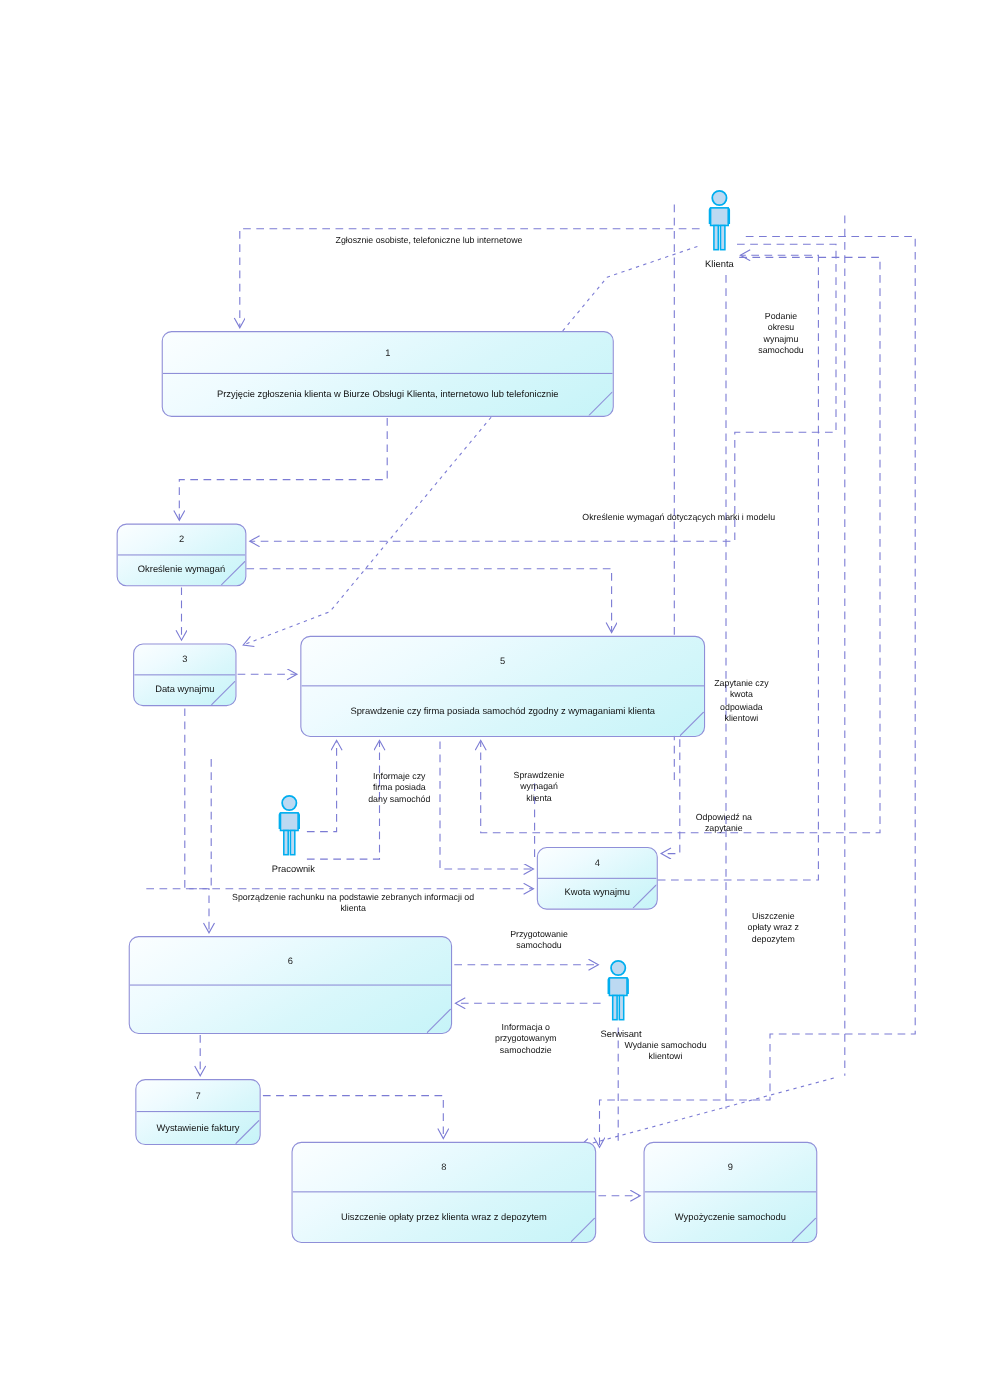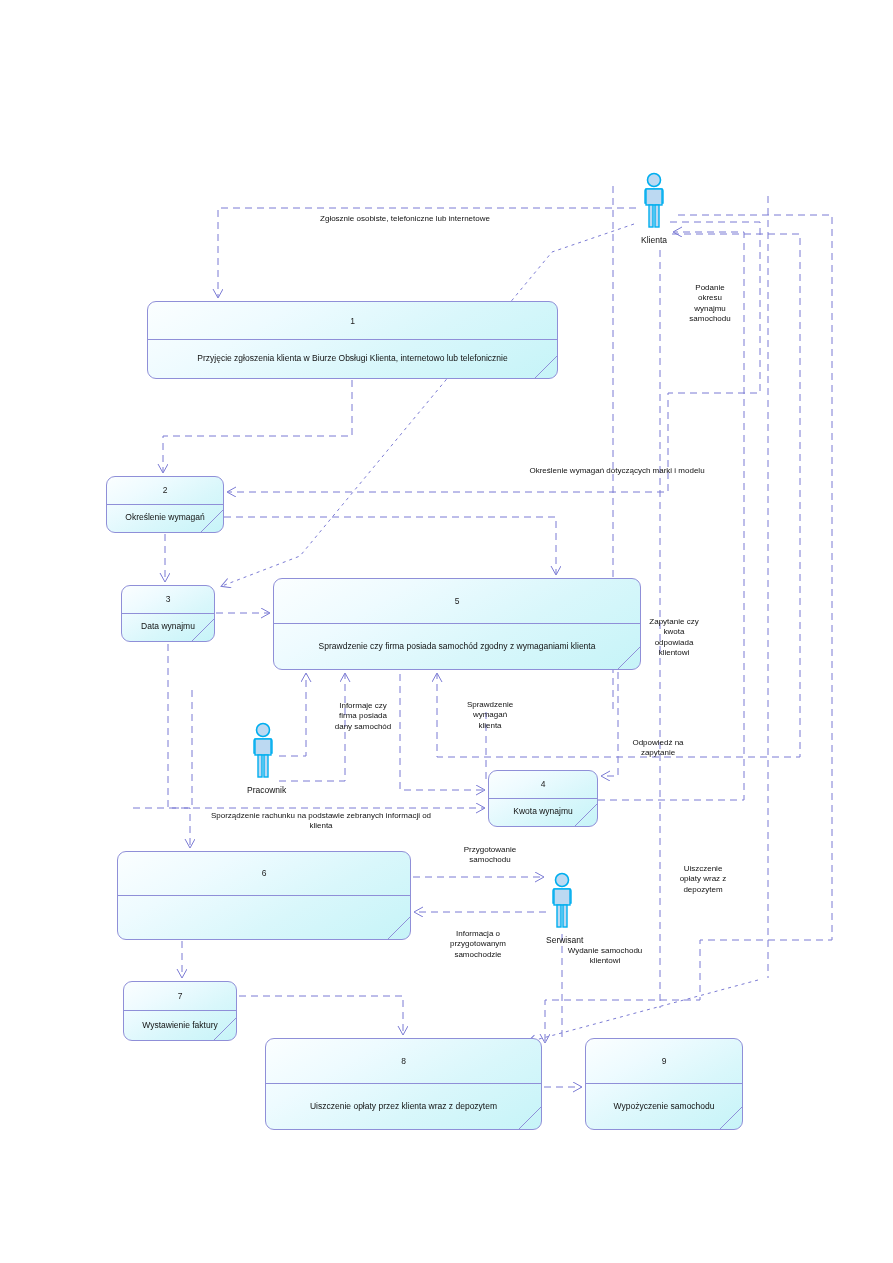--- a/index.html
+++ b/index.html
@@ -169,21 +169,21 @@
         </svg><div class="cap">Pracownik</div></div>
       <div class="actor" style="left: 546px; top: 872px; width: 32px; height: 62px;"><svg viewBox="0 0 32 62" width="32" height="62">
           <circle cx="16" cy="8" r="6.5" fill="#bcd9f2" stroke="#00aeef" stroke-width="1.6"></circle>
           <path d="M9,17 h14 a2,2 0 0 1 2,2 v12 h-3 v-12 h-12 v12 h-3 v-12 a2,2 0 0 1 2,-2 z" fill="#bcd9f2" stroke="#00aeef" stroke-width="1.4"></path>
           <rect x="8" y="17" width="16" height="16" fill="#bcd9f2" stroke="#00aeef" stroke-width="1.4"></rect>
           <rect x="11" y="33" width="4" height="22" fill="#bcd9f2" stroke="#00aeef" stroke-width="1.4"></rect>
           <rect x="17" y="33" width="4" height="22" fill="#bcd9f2" stroke="#00aeef" stroke-width="1.4"></rect>
         </svg><div class="cap">Serwisant</div></div>
     </div>
   <div id="labelHost">
-      <div class="edge-label" style="left: 255px; top: 214px; width: 300px;">Zgłosznie osobiste, telefoniczne lub internetowe</div>
+      <div class="edge-label" style="left: 240px; top: 214px; width: 300px;">Zgłosznie osobiste, telefoniczne lub internetowe</div>
       <div class="edge-label" style="left: 672px; top: 283px; width: 76px;">Podanie
 okresu
 wynajmu
 samochodu</div>
       <div class="edge-label" style="left: 472px; top: 466px; width: 290px;">Określenie wymagań dotyczących marki i modelu</div>
       <div class="edge-label" style="left: 634px; top: 585px; width: 80px; margin-top: 32px;">Zapytanie czy
 kwota
 odpowiada
 klientowi</div>
       <div class="edge-label" style="left: 320px; top: 701px; width: 86px;">Informaje czy
@@ -191,21 +191,21 @@
 dany samochód</div>
       <div class="edge-label" style="left: 450px; top: 700px; width: 80px;">Sprawdzenie
 wymagań
 klienta</div>
       <div class="edge-label" style="left: 613px; top: 738px; width: 90px;">Odpowiedź na
 zapytanie</div>
       <div class="edge-label" style="left: 163px; top: 811px; width: 316px;">Sporządzenie rachunku na podstawie zebranych informacji od
 klienta</div>
       <div class="edge-label" style="left: 443px; top: 845px; width: 94px;">Przygotowanie
 samochodu</div>
-      <div class="edge-label" style="left: 662px; top: 864px; width: 82px;">Uiszczenie
+      <div class="edge-label" style="left: 662px; top: 828px; width: 82px;">Uiszczenie
 opłaty wraz z
 depozytem</div>
       <div class="edge-label" style="left: 432px; top: 900px; width: 92px; margin-top: 29px;">Informacja o
 przygotowanym
 samochodzie</div>
       <div class="edge-label" style="left: 540px; top: 946px; width: 130px;">Wydanie samochodu
 klientowi</div>
     </div>
 </div>
 

